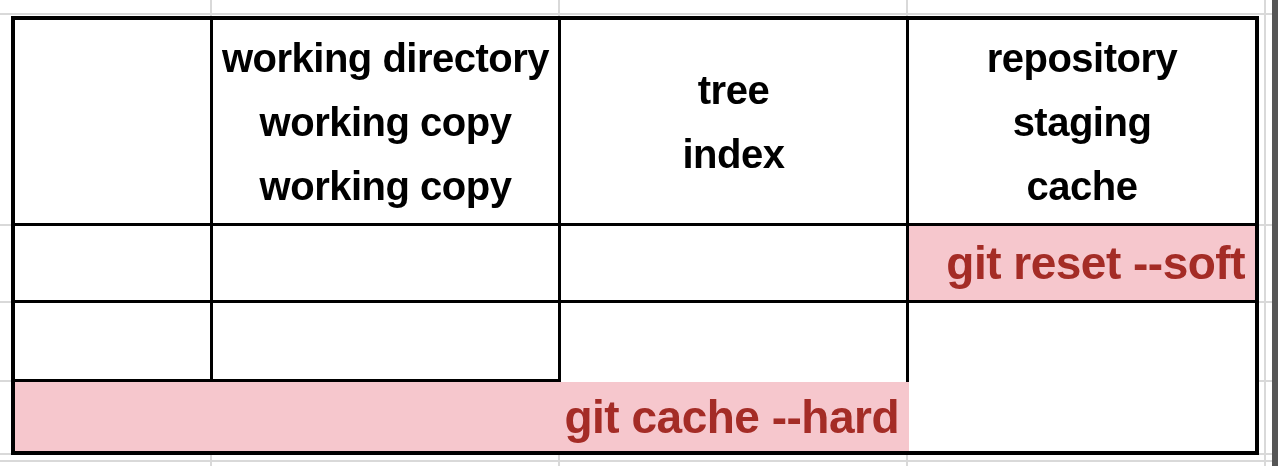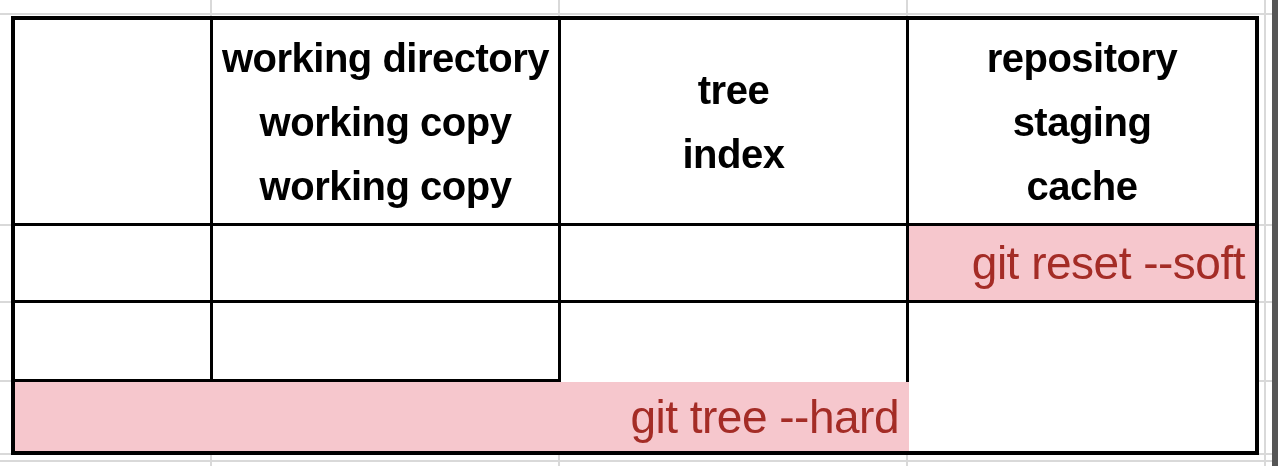--- a/index.html
+++ b/index.html
@@ -39,21 +39,21 @@
 
   .head{
     display:flex;flex-direction:column;justify-content:center;align-items:center;
     font-size:40px;line-height:64px;font-weight:700;color:#000;
     letter-spacing:-0.5px;text-align:center;
   }
   .cmd{
     background:var(--highlight-bg);
     display:flex;align-items:center;justify-content:flex-end;
     padding-right:10px;
-    font-size:46px;font-weight:400;letter-spacing:-0.5px;
+    font-size:46px;font-weight:700;letter-spacing:-0.5px;
     color:var(--command-text);white-space:nowrap;
   }
 
   
   .window-edge{position:absolute;top:0;right:0;width:6px;height:466px;
     background:var(--window-edge);z-index:2;}
 </style>
 </head>
 <body>
 
@@ -95,20 +95,20 @@
     <div class="cell b-r b-b"></div>
     <div class="cell b-b cmd">
       <span>git reset --soft</span>
     </div>
 
     <div class="cell b-r b-b"></div>
     <div class="cell b-r b-b"></div>
 
     <div class="cell b-r"></div>
     <div class="cell cmd span3">
-      <span>git tree --hard</span>
+      <span>git cache --hard</span>
     </div>
 
   </div>
 
   <div class="window-edge"></div>
 
 </div>
 
 </body></html>

